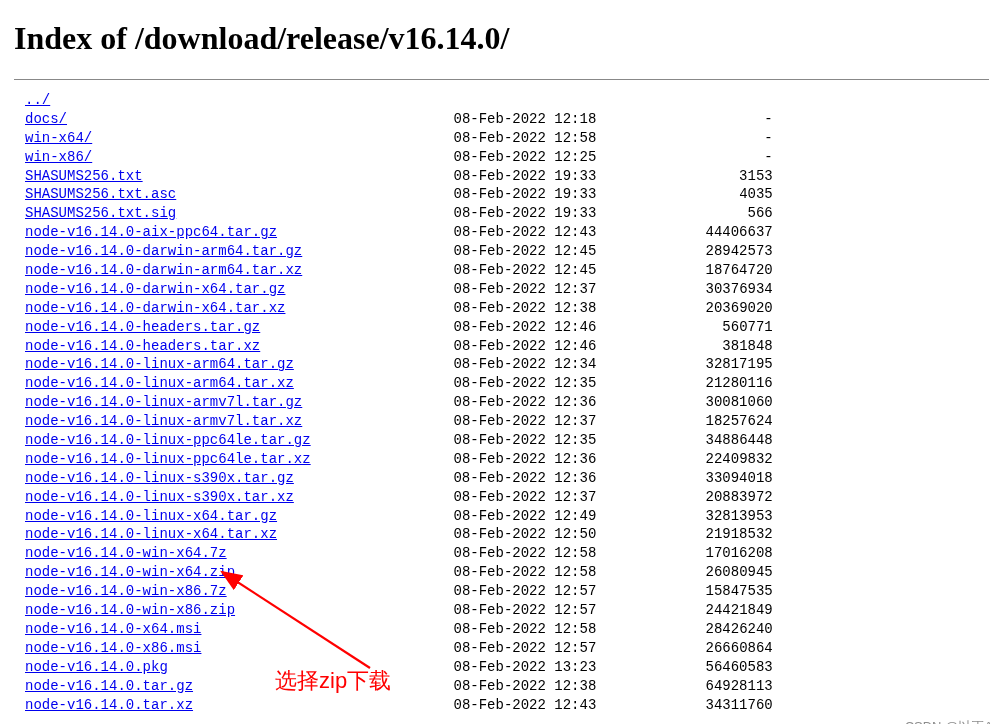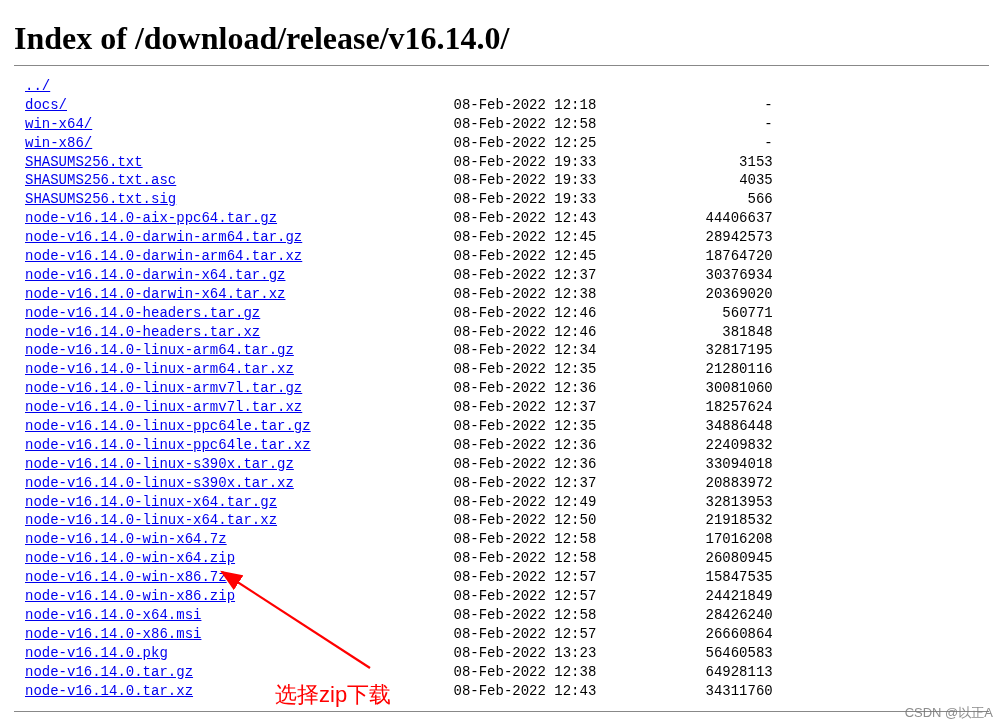--- a/index.html
+++ b/index.html
@@ -7,21 +7,21 @@
     padding: 10px 14px;
     background: #fff;
     font-family: "Times New Roman", Times, serif;
     width: 1003px;
     box-sizing: border-box;
     position: relative;
   }
   h1 {
     font-size: 32px;
     font-weight: bold;
-    margin: 10px 0 8px 0;
+    margin: 10px 0 22px 0;
   }
   hr {
     border: none;
     border-top: 1px solid #888;
     margin: 4px 0 6px 0;
   }
   pre.listing {
     font-family: "SimSun","NSimSun","MS Song","Courier New",monospace;
     font-size: 14px;
     line-height: 1.35;
@@ -34,21 +34,21 @@
   }
   .arrow-layer {
     position: absolute;
     left: 0;
     top: 0;
     pointer-events: none;
   }
   .annotation {
     position: absolute;
     left: 275px;
-    top: 680px;
+    top: 666px;
     font-family: "SimSun","NSimSun","Microsoft YaHei",sans-serif;
     font-size: 22px;
     color: #ff0000;
     pointer-events: none;
   }
   .watermark {
     position: absolute;
     right: 10px;
     bottom: 6px;
     font-family: Liberation Sans, sans-serif;

